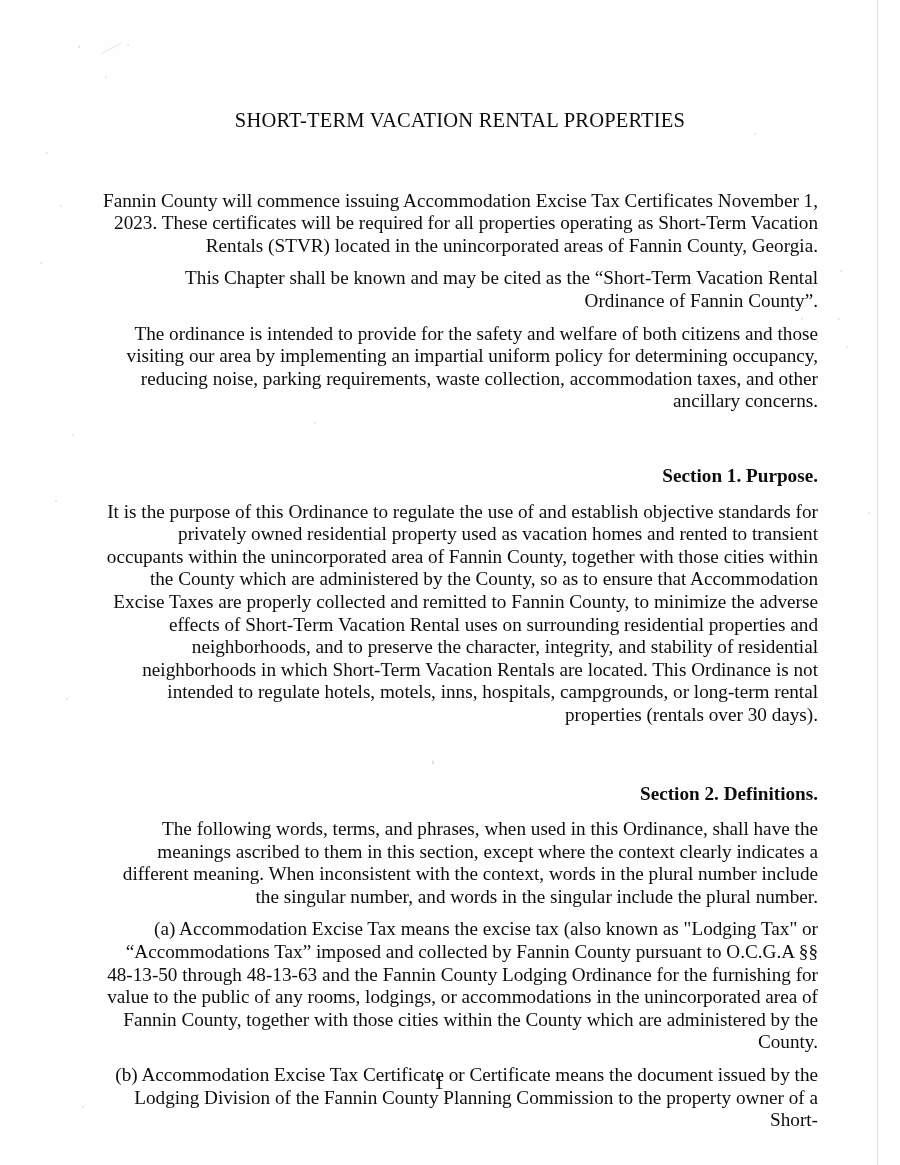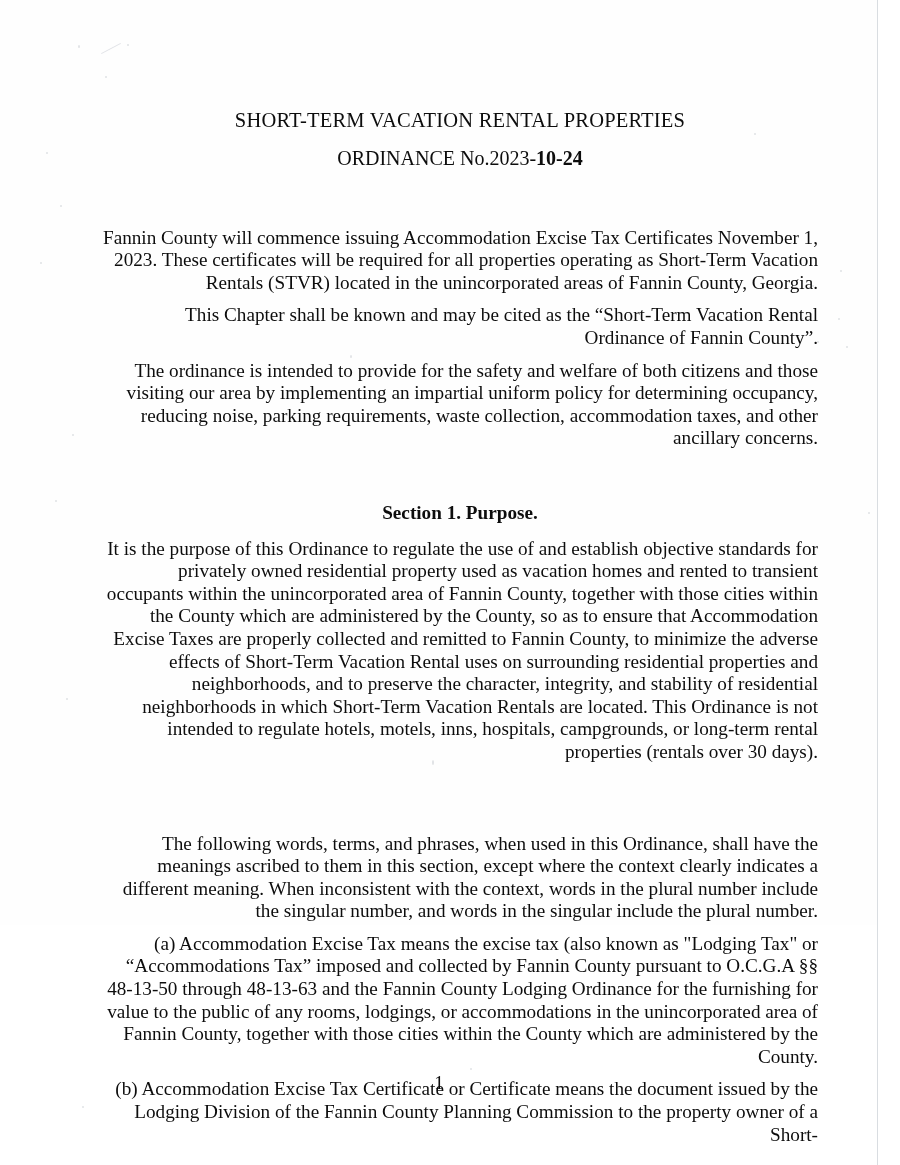--- a/index.html
+++ b/index.html
@@ -82,21 +82,21 @@
     font-size: 19.2px;
     line-height: 22.6px;
     text-align: right;
   }
 
   h2.section-heading {
     margin: 0;
     font-size: 19.2px;
     line-height: 22.6px;
     font-weight: bold;
-    text-align: center;
+    text-align: right;
   }
 
   .gap-before-section { height: 42px; }
   .gap-after-section  { height: 13px; }
   .gap-between-blocks { height: 46px; }
 
   .page-number {
     position: absolute;
     left: 0;
     top: 1072px;
@@ -149,41 +149,41 @@
   <div class="speck" style="left:868px; top:512px; width:2px; height:2px;"></div>
   <div class="speck" style="left:350px; top:355px; width:2px; height:3px;"></div>
   <div class="speck" style="left:432px; top:760px; width:2px; height:5px;"></div>
   <div class="speck" style="left:730px; top:845px; width:2px; height:2px;"></div>
   <div class="speck" style="left:470px; top:1068px; width:2px; height:2px;"></div>
 
   <div class="doc-body">
 
     <div class="title-block">
       <div class="doc-title">SHORT-TERM VACATION RENTAL PROPERTIES</div>
-      <div class="doc-subtitle"><span>ORDINANCE No.2023-</span><span class="ord-num">10-24</span></div>
     </div>
 
     <div class="content">
 
       <p class="para">Fannin County will commence issuing Accommodation Excise Tax Certificates November 1, 2023. These certificates will be required for all properties operating as Short-Term Vacation Rentals (STVR) located in the unincorporated areas of Fannin County, Georgia.</p>
 
       <p class="para">This Chapter shall be known and may be cited as the “Short-Term Vacation Rental Ordinance of Fannin County”.</p>
 
       <p class="para">The ordinance is intended to provide for the safety and welfare of both citizens and those visiting our area by implementing an impartial uniform policy for determining occupancy, reducing noise, parking requirements, waste collection, accommodation taxes, and other ancillary concerns.</p>
 
       <div class="gap-before-section"></div>
 
       <h2 class="section-heading">Section 1. Purpose.</h2>
 
       <div class="gap-after-section"></div>
 
       <p class="para">It is the purpose of this Ordinance to regulate the use of and establish objective standards for privately owned residential property used as vacation homes and rented to transient occupants within the unincorporated area of Fannin County, together with those cities within the County which are administered by the County, so as to ensure that Accommodation Excise Taxes are properly collected and remitted to Fannin County, to minimize the adverse effects of Short-Term Vacation Rental uses on surrounding residential properties and neighborhoods, and to preserve the character, integrity, and stability of residential neighborhoods in which Short-Term Vacation Rentals are located. This Ordinance is not intended to regulate hotels, motels, inns, hospitals, campgrounds, or long-term rental properties (rentals over 30 days).</p>
 
       <div class="gap-between-blocks"></div>
 
+      <h2 class="section-heading">Section 2. Definitions.</h2>
 
       <div class="gap-after-section"></div>
 
       <p class="para">The following words, terms, and phrases, when used in this Ordinance, shall have the meanings ascribed to them in this section, except where the context clearly indicates a different meaning. When inconsistent with the context, words in the plural number include the singular number, and words in the singular include the plural number.</p>
 
       <p class="para">(a) Accommodation Excise Tax means the excise tax (also known as "Lodging Tax" or “Accommodations Tax” imposed and collected by Fannin County pursuant to O.C.G.A §§ 48-13-50 through 48-13-63 and the Fannin County Lodging Ordinance for the furnishing for value to the public of any rooms, lodgings, or accommodations in the unincorporated area of Fannin County, together with those cities within the County which are administered by the County.</p>
 
       <p class="para">(b) Accommodation Excise Tax Certificate or Certificate means the document issued by the Lodging Division of the Fannin County Planning Commission to the property owner of a Short-</p>
 
     </div>

